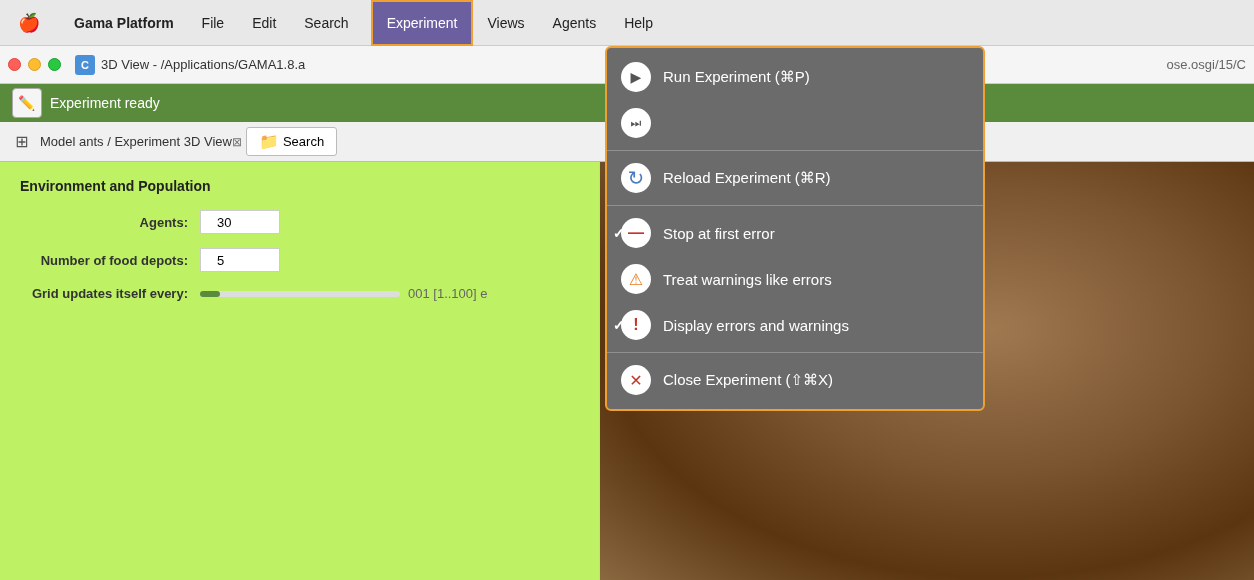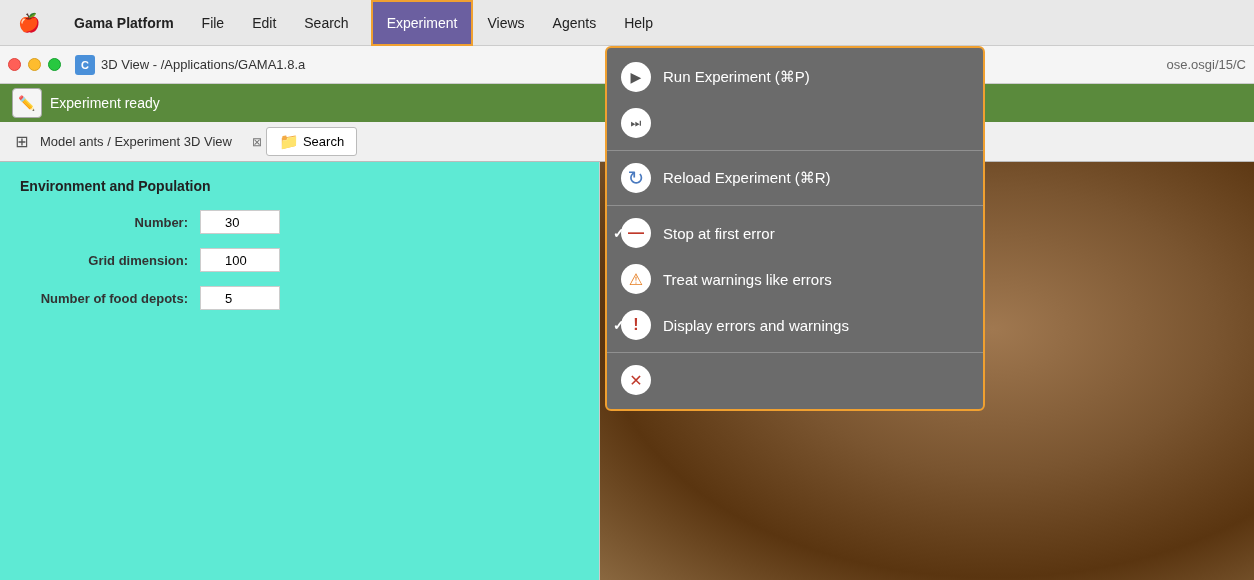--- a/index.html
+++ b/index.html
@@ -99,21 +99,21 @@
       width: 28px; height: 28px;
       display: flex; align-items: center; justify-content: center;
       font-size: 16px;
       color: #555;
     }
     .nav-breadcrumb {
       font-size: 13px;
       color: #333;
       display: flex;
       align-items: center;
-      gap: 20px;
+      gap: 0;
     }
     .nav-tab {
       padding: 4px 12px;
       background: #e0e0e0;
       border: 1px solid #bbb;
       border-radius: 3px;
       font-size: 13px;
       display: flex;
       align-items: center;
       gap: 4px;
@@ -154,21 +154,21 @@
     
     .main-content {
       display: flex;
       height: calc(580px - 46px - 38px - 40px - 38px);
       position: relative;
     }
 
     
     .left-panel {
       width: 600px;
-      background: #5eead4;
+      background: #bef264;
       padding: 16px 20px;
       border-right: 1px solid #ccc;
       overflow: hidden;
     }
     .section-title {
       font-size: 14px;
       font-weight: 700;
       color: #222;
       margin-bottom: 16px;
     }
@@ -181,21 +181,21 @@
       font-size: 13px;
       font-weight: 600;
       color: #333;
       min-width: 180px;
       text-align: right;
       padding-right: 12px;
     }
     .form-input {
       border: 1px solid #ccc;
       background: white;
-      padding: 3px 24px;
+      padding: 3px 16px;
       font-size: 13px;
       width: 80px;
       height: 24px;
     }
     .slider-row {
       display: flex;
       align-items: center;
       gap: 8px;
     }
     .slider-track {
@@ -358,34 +358,39 @@
     <span>Search</span>
   </div>
 </div>
 
 <div class="main-content">
 
   <div class="left-panel">
     <div class="section-title">Environment and Population</div>
 
     <div class="form-row">
-      <div class="form-label">Number:</div>
+      <div class="form-label">Agents:</div>
       <input class="form-input" type="text" value="30" style="">
     </div>
 
-    <div class="form-row">
-      <div class="form-label">Grid dimension:</div>
-      <input class="form-input" type="text" value="100" style="">
-    </div>
 
     <div class="form-row">
       <div class="form-label">Number of food depots:</div>
       <input class="form-input" type="text" value="5" style="">
     </div>
 
+    <div class="form-row">
+      <div class="form-label">Grid updates itself every:</div>
+      <div class="slider-row">
+        <div class="slider-track">
+          <div class="slider-fill"></div>
+        </div>
+        <span class="slider-value">001 [1..100] e</span>
+      </div>
+    </div>
   </div>
 
   <div class="right-panel">
     <div class="terrain-bg"></div>
   </div>
 </div>
 
 <div class="dropdown-menu">
 
   <div class="dropdown-item">
@@ -415,14 +420,15 @@
   </div>
 
   <div class="dropdown-item checked">
     <div class="menu-icon icon-error" style="font-size:16px; color:#c0392b; font-weight:bold;">!</div>
     <span class="dropdown-item-text">Display errors and warnings</span>
   </div>
   <div class="dropdown-separator"></div>
 
   <div class="dropdown-item">
     <div class="menu-icon icon-close" style="font-size:16px; color:#c0392b;">✕</div>
+    <span class="dropdown-item-text">Close Experiment (⇧⌘X)</span>
   </div>
 </div>
 
 </body></html>

